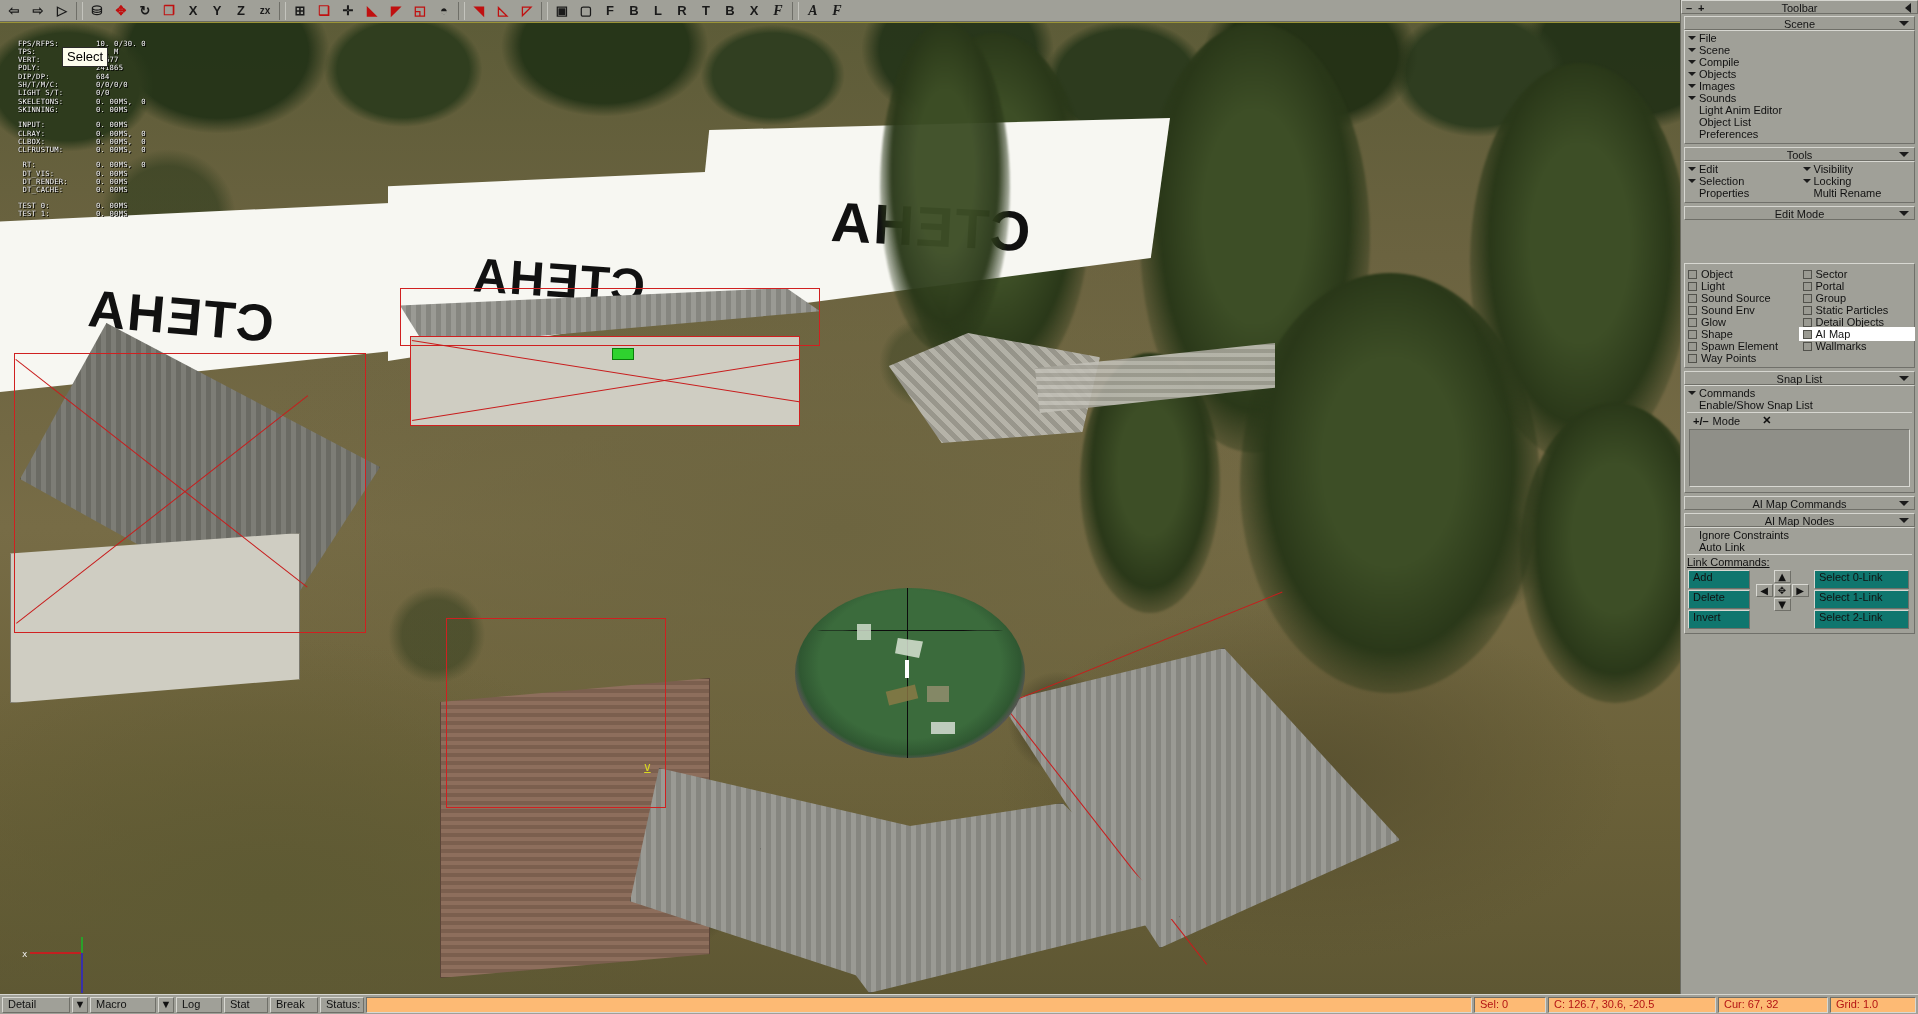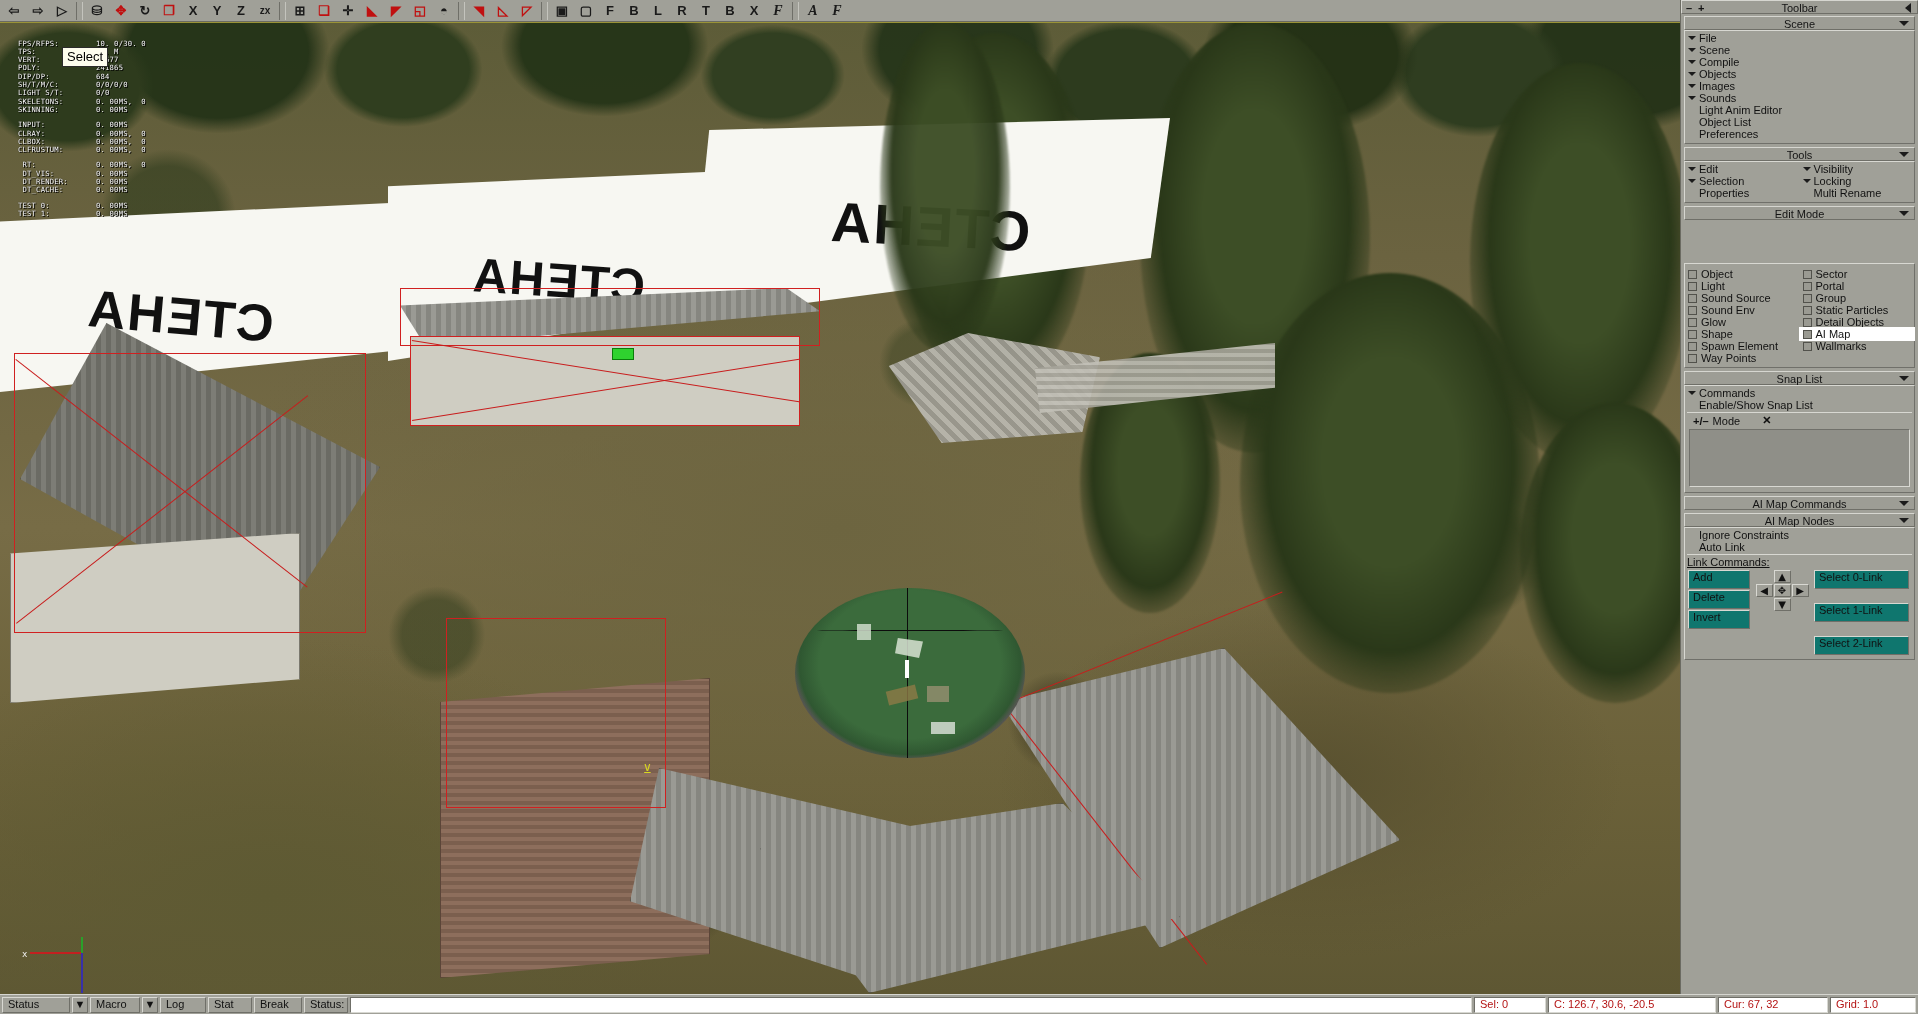--- a/index.html
+++ b/index.html
@@ -248,21 +248,21 @@
     height:16px; line-height:15px; margin-left:2px;
     background:#a0a098;
     border:1px solid #d8d8d2; border-right-color:#6f6f68; border-bottom-color:#6f6f68;
     font-family:"Liberation Sans", sans-serif; font-size:11px; color:#111;
     padding:0 5px; cursor:default; white-space:nowrap;
     display:flex; align-items:center;
   }
   .bb.drop { padding:0 3px; width:16px; justify-content:center; }
   .bb.sunken {
     border:1px solid #6f6f68; border-right-color:#d8d8d2; border-bottom-color:#d8d8d2;
-    background:#ffffff;
+    background:#fdba74;
   }
   .bb.red { color:#b41414; }
   .flexfill { flex:1 1 auto; }
 </style>
 </head>
 <body>
 
 <div id="app">
 
   <div id="top-toolbar">
@@ -543,34 +543,34 @@
           <div style="width:58px;display:flex;flex-direction:column;align-items:center;gap:1px;">
             <div class="arrowbtn">▲</div>
             <div style="display:flex;gap:1px;">
               <div class="arrowbtn">◀</div>
               <div class="arrowbtn">✥</div>
               <div class="arrowbtn">▶</div>
             </div>
             <div class="arrowbtn">▼</div>
           </div>
 
-          <div style="display:flex;flex-direction:column;gap:14px;width:95px;">
+          <div style="display:flex;flex-direction:column;gap:1px;width:95px;">
             <div class="btn3d">Select 0-Link</div>
             <div class="btn3d">Select 1-Link</div>
             <div class="btn3d">Select 2-Link</div>
           </div>
         </div>
       </div>
     </div>
   </div>
 
   <div id="bottom-bar">
-    <div class="bb" style="width:68px">Status</div>
+    <div class="bb" style="width:68px">Detail</div>
     <div class="bb drop">▼</div>
-    <div class="bb" style="width:50px">Macro</div>
+    <div class="bb" style="width:66px">Macro</div>
     <div class="bb drop">▼</div>
     <div class="bb" style="width:46px">Log</div>
     <div class="bb" style="width:44px">Stat</div>
     <div class="bb" style="width:48px">Break</div>
     <div class="bb" style="width:44px">Status:</div>
     <div class="bb sunken flexfill"></div>
     <div class="bb sunken red" style="width:72px">Sel: 0</div>
     <div class="bb sunken red" style="width:168px">C: 126.7, 30.6, -20.5</div>
     <div class="bb sunken red" style="width:110px">Cur: 67, 32</div>
     <div class="bb sunken red" style="width:86px;margin-right:2px">Grid: 1.0</div>

